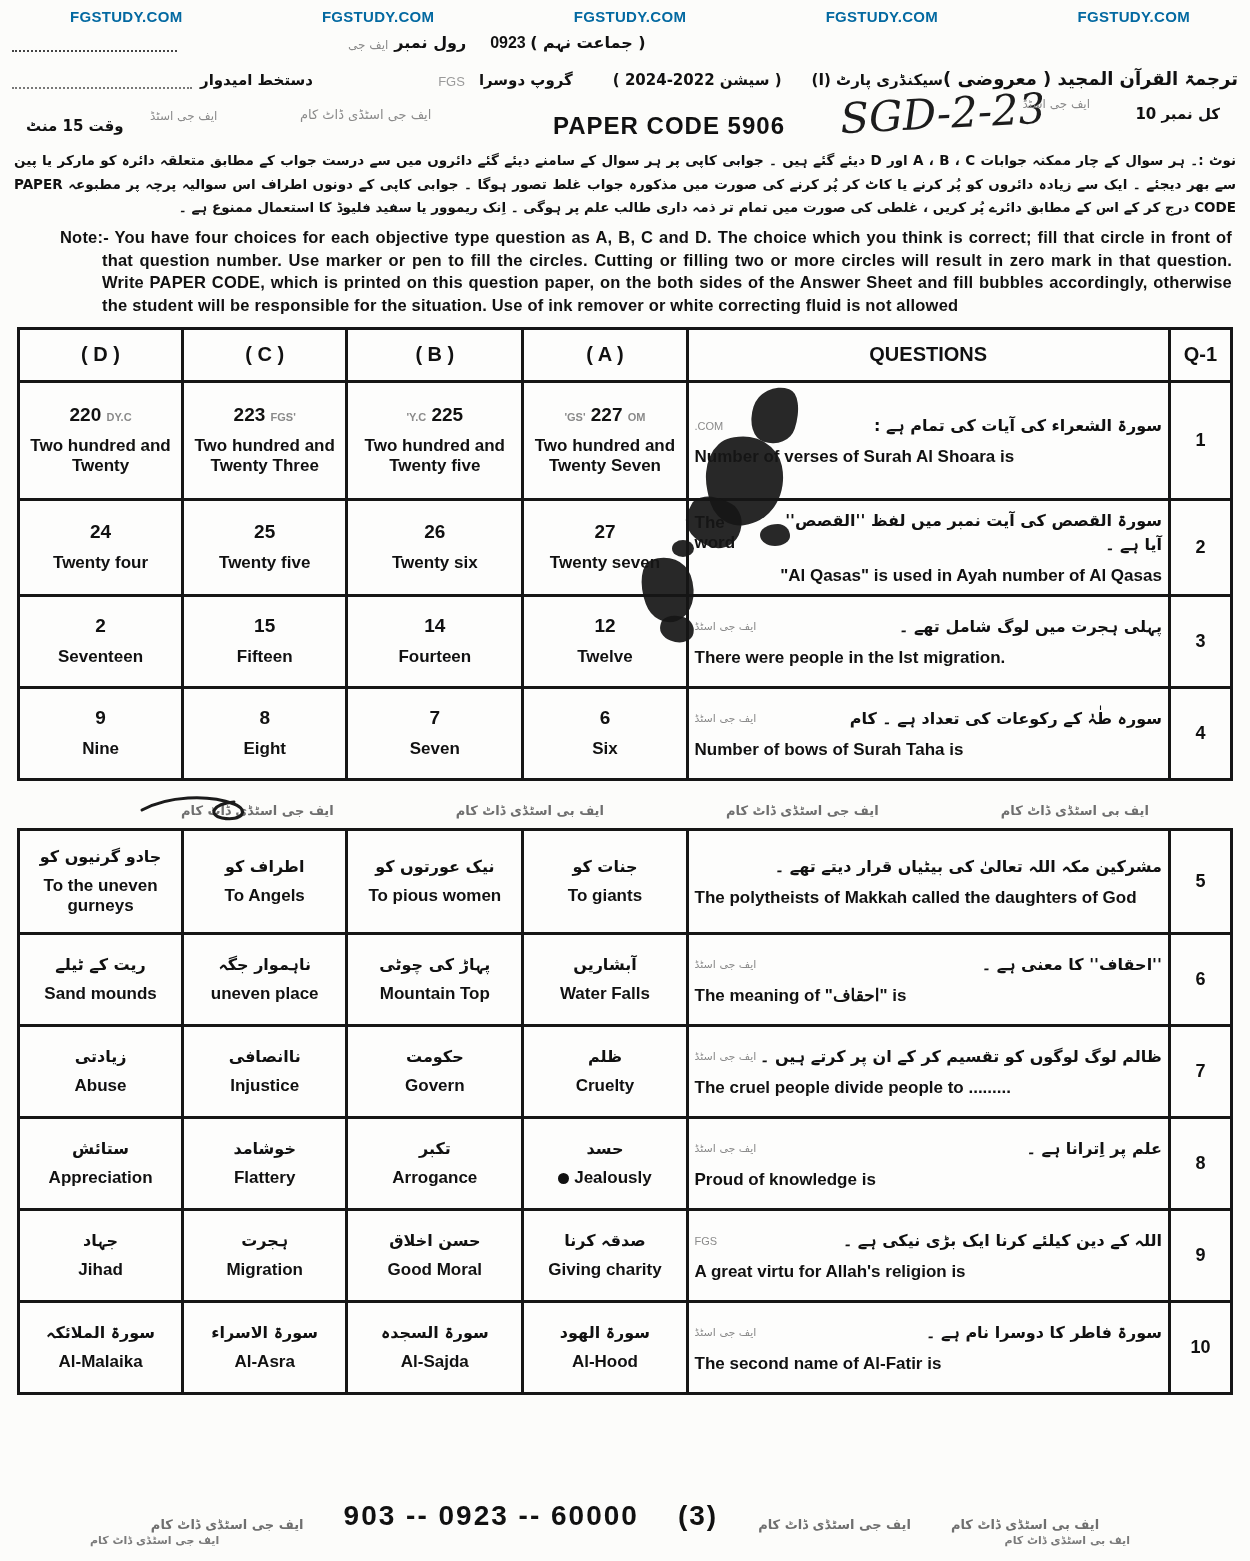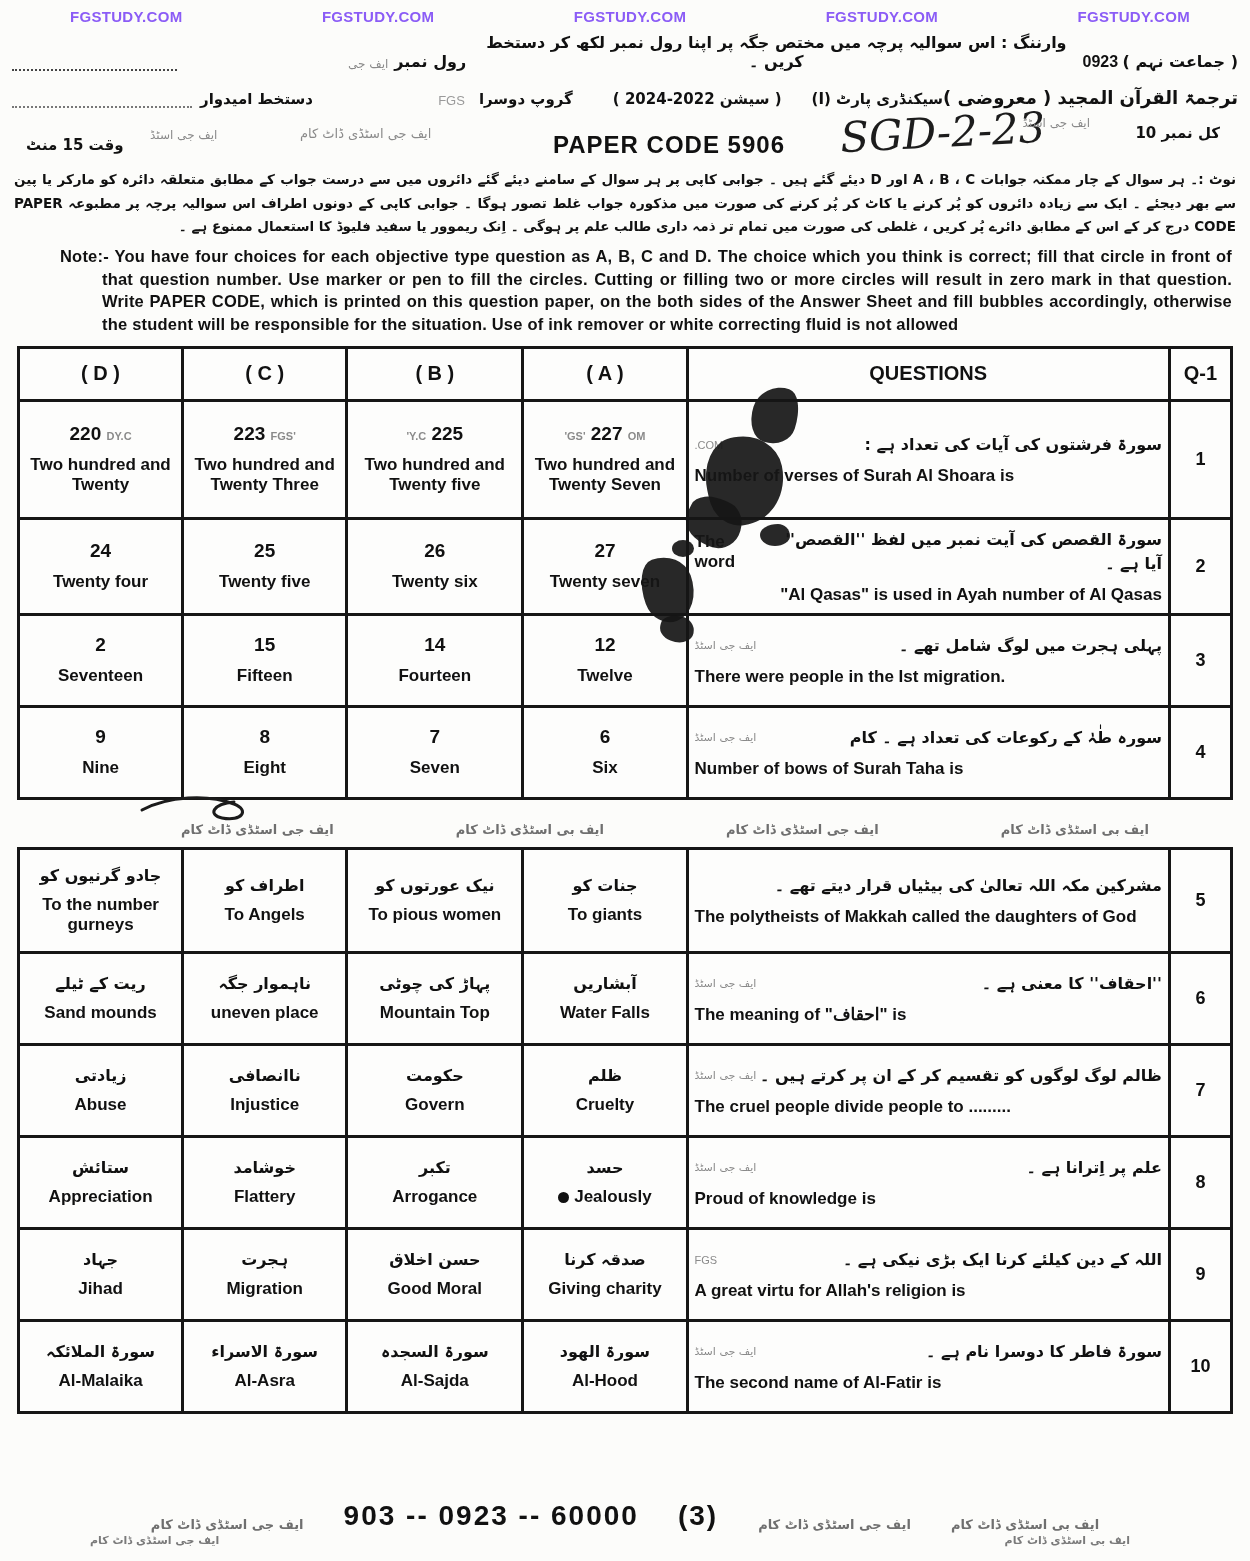--- a/index.html
+++ b/index.html
@@ -8,21 +8,21 @@
     background:#fcfcfa;color:#111;
     font-family:"Liberation Sans",sans-serif;
     -webkit-font-smoothing:antialiased;
   }
   .urdu{font-family:"DejaVu Sans",sans-serif;direction:rtl;unicode-bidi:embed;}
   .wm{color:#8a8a8a;font-weight:400;}
   .wm-light{color:#9a9a9a;}
 
   
   .site-row{display:flex;justify-content:space-between;padding:8px 60px 0 70px;}
-  .site-row span{font-size:15px;font-weight:bold;letter-spacing:.3px;color:#8b5cf6;}
+  .site-row span{font-size:15px;font-weight:bold;letter-spacing:.3px;color:#0369a1;}
 
   
   .hline{display:flex;align-items:flex-end;padding:0 12px;}
   .hline1{margin-top:8px;}
   .dotted{border-bottom:2px dotted #444;flex:0 0 auto;}
   .h-bold{font-weight:bold;}
   .roll-block{display:flex;align-items:flex-end;gap:8px;width:330px;}
   .warn{font-size:16px;font-weight:bold;flex:1;text-align:center;}
   .codeclass{font-size:16px;font-weight:bold;white-space:nowrap;padding-left:10px;}
   .hline2{margin-top:16px;}
@@ -115,21 +115,20 @@
   <span>FGSTUDY.COM</span>
   <span>FGSTUDY.COM</span>
 </div>
 
 <div class="hline hline1">
   <div class="roll-block">
     <span class="dotted" style="width:165px;"></span>
   </div>
   <span class="wm urdu" style="font-size:12px;margin:0 6px;">ایف جی</span>
   <span class="h-bold urdu" style="font-size:16px;margin-right:14px;">رول نمبر</span>
-  <span class="warn urdu">وارننگ : اس سوالیہ پرچہ میں مختص جگہ پر اپنا رول نمبر لکھ کر دستخط کریں ۔</span>
   <span class="codeclass">
     <span>0923</span>
     <span class="urdu">( جماعت نہم )</span>
   </span>
 </div>
 
 <div class="hline hline2">
   <div class="sign-block">
     <span class="dotted" style="width:180px;border-bottom-color:#777;"></span>
     <span class="h-bold urdu" style="font-size:15px;">دستخط امیدوار</span>
@@ -193,21 +192,21 @@
       <div class="opt-top"><span class="wm">'Y.C</span> <span>225</span></div>
       <div class="opt-en">Two hundred and Twenty five</div>
     </td>
     <td class="opt">
       <div class="opt-top"><span class="wm">'GS'</span> <span>227</span> <span class="wm">OM</span></div>
       <div class="opt-en">Two hundred and Twenty Seven</div>
     </td>
     <td class="qcell">
       <div class="q-line">
             <span class="wm cellwm">.COM</span>
-            <span class="q-ur urdu">سورۃ فرشتوں کی آیات کی تعداد ہے :</span>
+            <span class="q-ur urdu">سورۃ الشعراء کی آیات کی تمام ہے :</span>
           </div>
       <div class="q-en">Number of verses of Surah Al Shoara is</div>
     </td>
     <td class="qnum">1</td>
   </tr>
 
   <tr class="r-med">
     <td class="opt">
       <div class="opt-top">24</div>
       <div class="opt-en">Twenty four</div>
@@ -304,21 +303,21 @@
       <col class="cb">
       <col class="ca">
       <col class="cq">
       <col class="cn">
     </colgroup>
 
   <tbody>
       <tr class="r-tall" style="height:104px;">
     <td class="opt">
       <div class="opt-top urdu">جادو گرنیوں کو</div>
-      <div class="opt-en">To the number gurneys</div>
+      <div class="opt-en">To the uneven gurneys</div>
     </td>
     <td class="opt">
       <div class="opt-top urdu">اطراف کو</div>
       <div class="opt-en">To Angels</div>
     </td>
     <td class="opt">
       <div class="opt-top urdu">نیک عورتوں کو</div>
       <div class="opt-en">To pious women</div>
     </td>
     <td class="opt">

